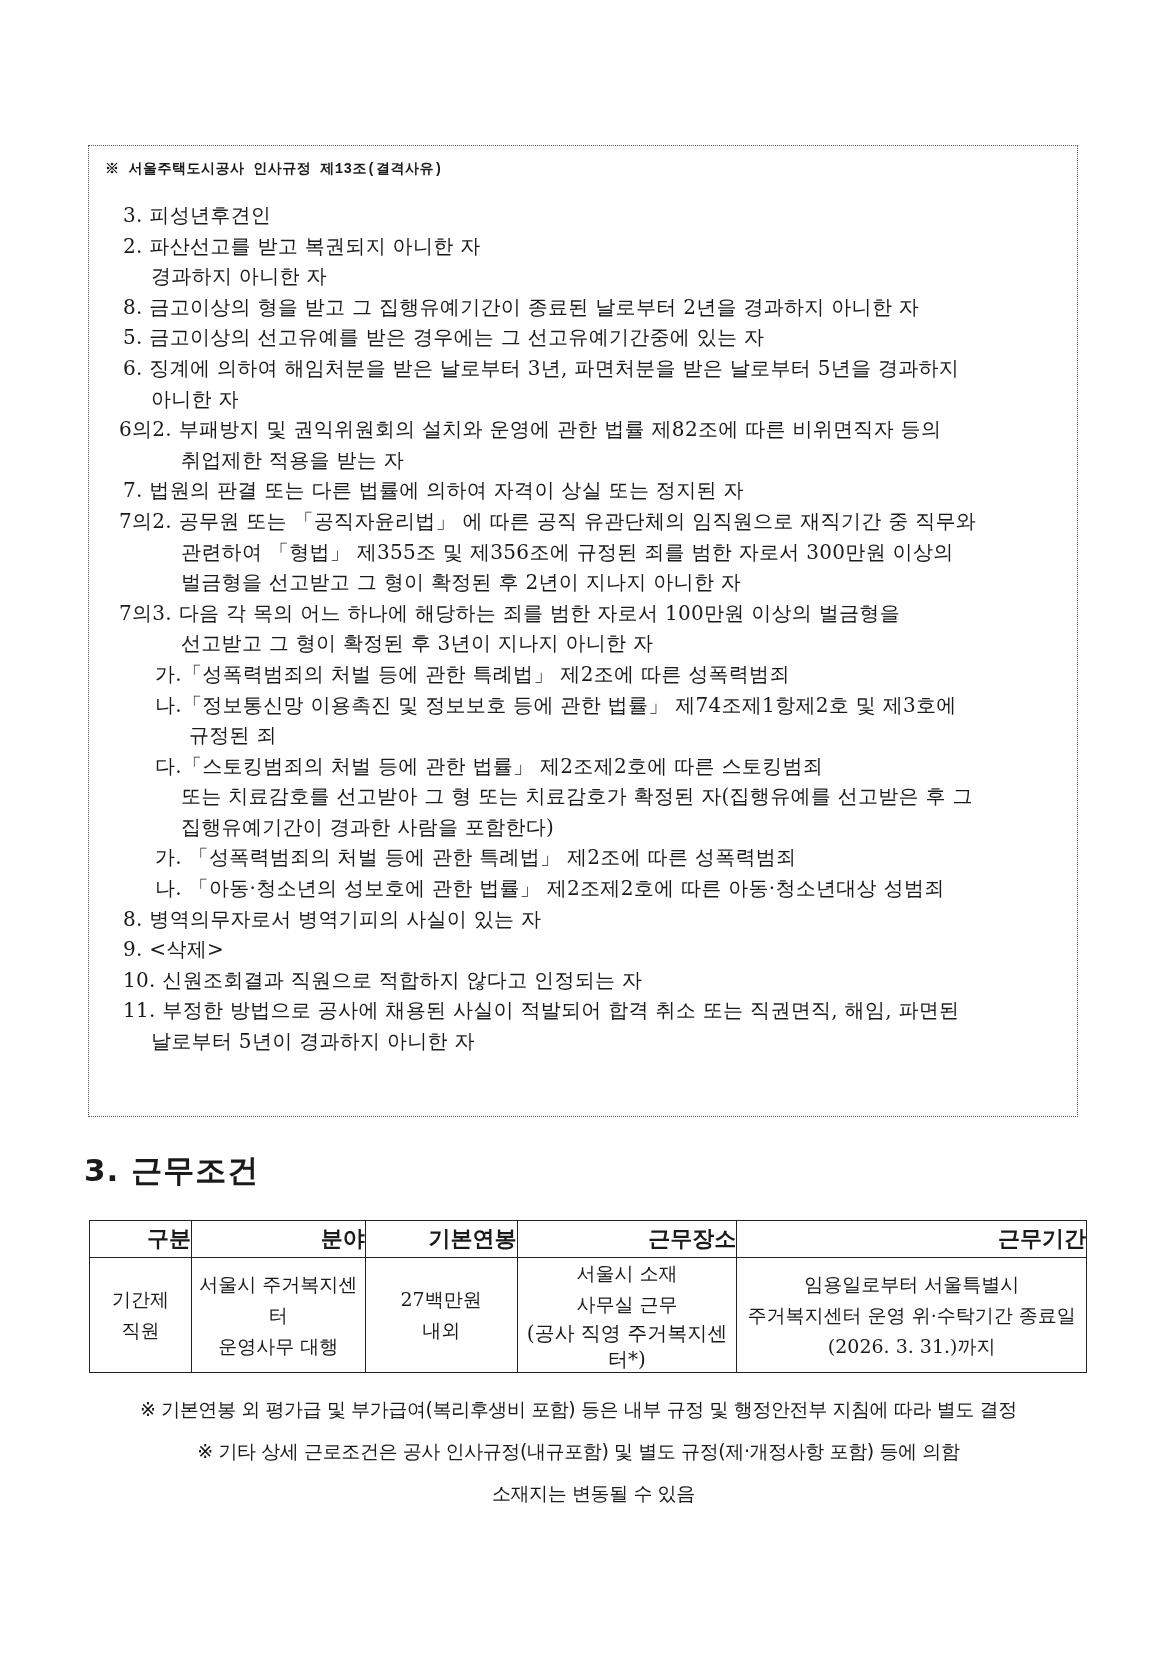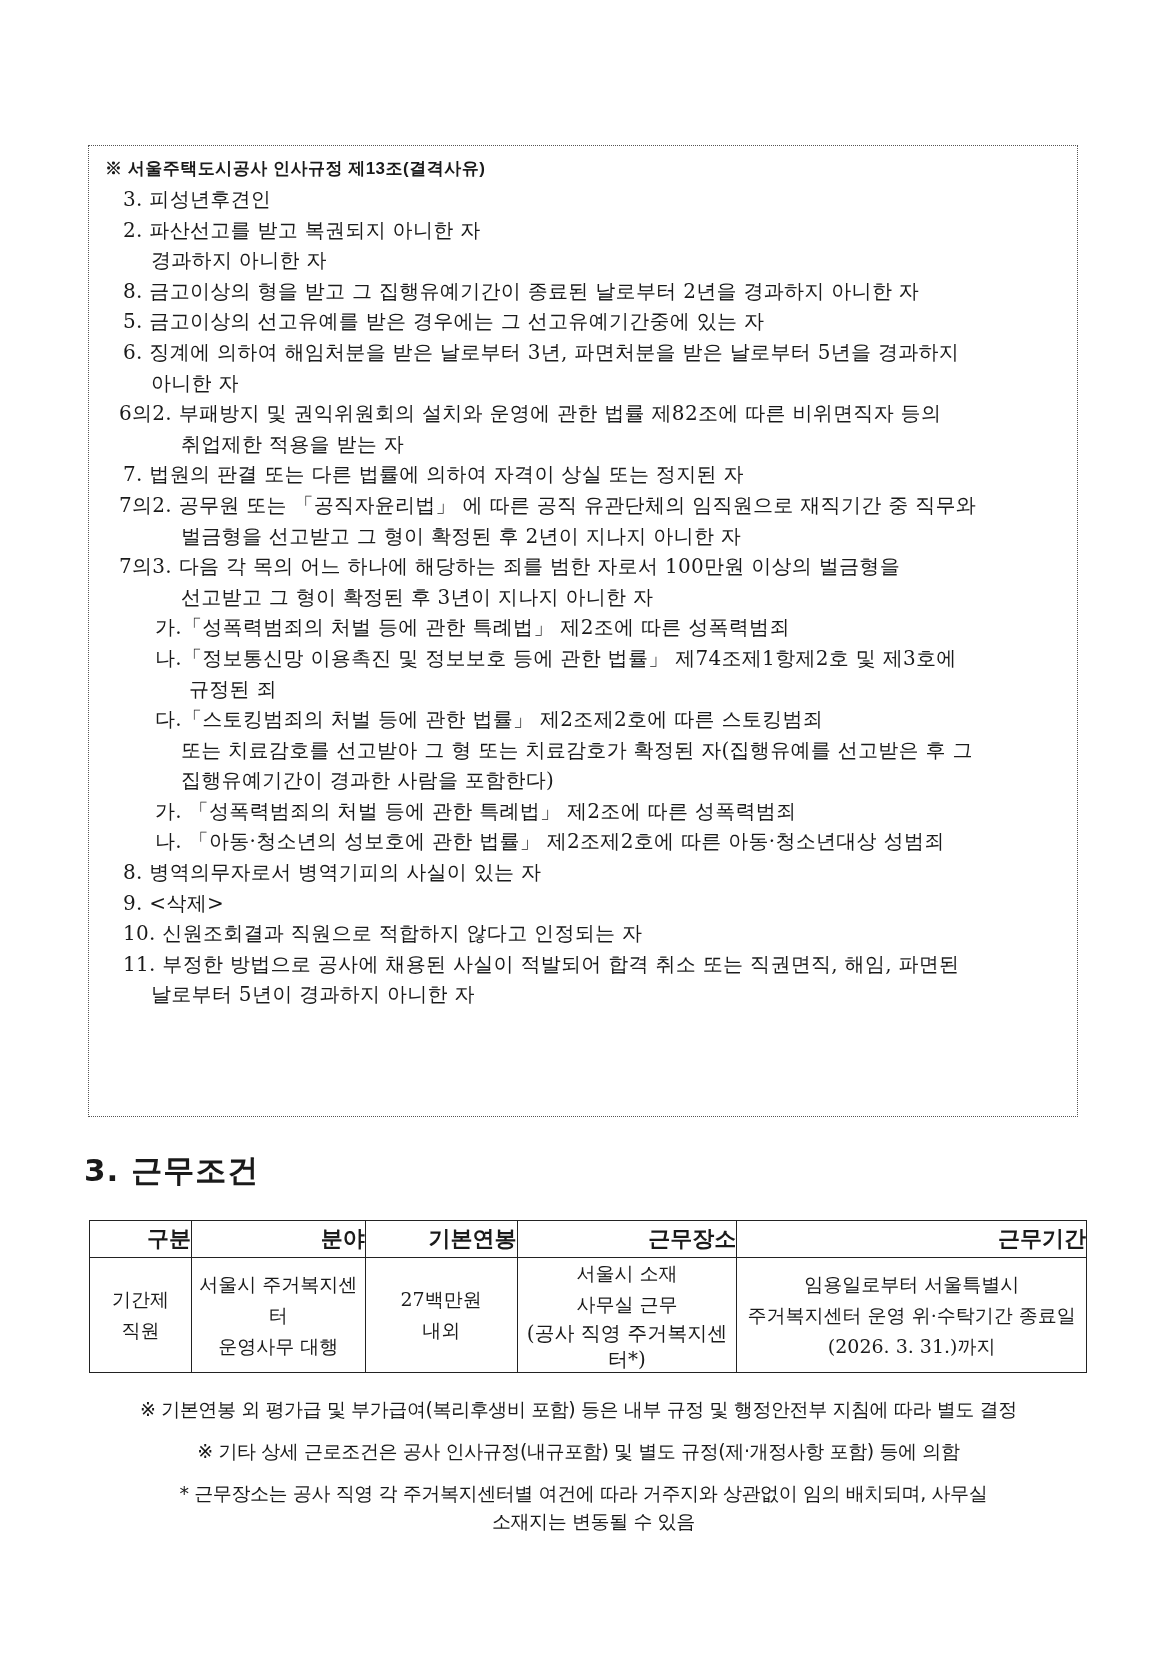--- a/index.html
+++ b/index.html
@@ -1,22 +1,22 @@
 <!DOCTYPE html>
 <html><head>
 <meta charset="utf-8">
 <style>
   html, body { margin: 0; padding: 0; background: #ffffff; }
   body { width: 1170px; height: 1654px; position: relative; overflow: hidden;
          font-family: "DejaVu Serif", "Liberation Serif", serif; color: #1a1a1a; }
 
   .rule-box { position: absolute; left: 88px; top: 145px; width: 990px; height: 972px;
               border: 1px dotted #555; box-sizing: border-box; padding: 8px 14px 0 16px; }
-  .rule-title { font-family: Liberation Sans, sans-serif; font-weight: bold; font-size: 17px;
-                line-height: 30px; letter-spacing: 0.5px; margin-bottom: 0; }
+  .rule-title { font-family: Liberation Mono, monospace; font-weight: bold; font-size: 14px;
+                line-height: 30px; letter-spacing: 0.5px; margin-bottom: 16px; }
   .rule-line { font-size: 20px; line-height: 30.6px; white-space: nowrap; letter-spacing: 0.3px; }
   .ind-0 { padding-left: 18px; }
   .ind-0c { padding-left: 46px; }       
   .ind-s { padding-left: 14px; }         
   .ind-sc { padding-left: 76px; }        
   .ind-sub { padding-left: 50px; }       
   .ind-subc { padding-left: 84px; }
 
   .section-heading { position: absolute; left: 84px; top: 1150px; font-family: "DejaVu Sans", sans-serif;
                      font-weight: bold; font-size: 31px; line-height: 40px; letter-spacing: 1px; }
@@ -44,20 +44,21 @@
       <div class="rule-line ind-0">2. 파산선고를 받고 복권되지 아니한 자</div>
       <div class="rule-line ind-0c">경과하지 아니한 자</div>
       <div class="rule-line ind-0">8. 금고이상의 형을 받고 그 집행유예기간이 종료된 날로부터 2년을 경과하지 아니한 자</div>
       <div class="rule-line ind-0">5. 금고이상의 선고유예를 받은 경우에는 그 선고유예기간중에 있는 자</div>
       <div class="rule-line ind-0">6. 징계에 의하여 해임처분을 받은 날로부터 3년, 파면처분을 받은 날로부터 5년을 경과하지</div>
       <div class="rule-line ind-0c">아니한 자</div>
       <div class="rule-line ind-s">6의2. 부패방지 및 권익위원회의 설치와 운영에 관한 법률 제82조에 따른 비위면직자 등의</div>
       <div class="rule-line ind-sc">취업제한 적용을 받는 자</div>
       <div class="rule-line ind-0">7. 법원의 판결 또는 다른 법률에 의하여 자격이 상실 또는 정지된 자</div>
       <div class="rule-line ind-s">7의2. 공무원 또는 「공직자윤리법」 에 따른 공직 유관단체의 임직원으로 재직기간 중 직무와</div>
+      <div class="rule-line ind-sc">관련하여 「형법」 제355조 및 제356조에 규정된 죄를 범한 자로서 300만원 이상의</div>
       <div class="rule-line ind-sc">벌금형을 선고받고 그 형이 확정된 후 2년이 지나지 아니한 자</div>
       <div class="rule-line ind-s">7의3. 다음 각 목의 어느 하나에 해당하는 죄를 범한 자로서 100만원 이상의 벌금형을</div>
       <div class="rule-line ind-sc">선고받고 그 형이 확정된 후 3년이 지나지 아니한 자</div>
       <div class="rule-line ind-sub">가.「성폭력범죄의 처벌 등에 관한 특례법」 제2조에 따른 성폭력범죄</div>
       <div class="rule-line ind-sub">나.「정보통신망 이용촉진 및 정보보호 등에 관한 법률」 제74조제1항제2호 및 제3호에</div>
       <div class="rule-line ind-subc">규정된 죄</div>
       <div class="rule-line ind-sub">다.「스토킹범죄의 처벌 등에 관한 법률」 제2조제2호에 따른 스토킹범죄</div>
       <div class="rule-line ind-sc">또는 치료감호를 선고받아 그 형 또는 치료감호가 확정된 자(집행유예를 선고받은 후 그</div>
       <div class="rule-line ind-sc">집행유예기간이 경과한 사람을 포함한다)</div>
       <div class="rule-line ind-sub">가. 「성폭력범죄의 처벌 등에 관한 특례법」 제2조에 따른 성폭력범죄</div>
@@ -113,15 +114,14 @@
         <div>주거복지센터 운영 위·수탁기간 종료일</div>
         <div>(2026. 3. 31.)까지</div>
       </td>
     </tr>
   </tbody>
 </table>
 
 <div class="notes">
   <div class="note">※ 기본연봉 외 평가급 및 부가급여(복리후생비 포함) 등은 내부 규정 및 행정안전부 지침에 따라 별도 결정</div>
   <div class="note">※ 기타 상세 근로조건은 공사 인사규정(내규포함) 및 별도 규정(제·개정사항 포함) 등에 의함</div>
-  <div class="note star">* 근무장소는 공사 직영 각 주거복지센터별 여건에 따라 거주지와 상관없이 임의 배치되며, 사무실</div>
   <div class="note star-cont">소재지는 변동될 수 있음</div>
 </div>
 
 </body></html>

